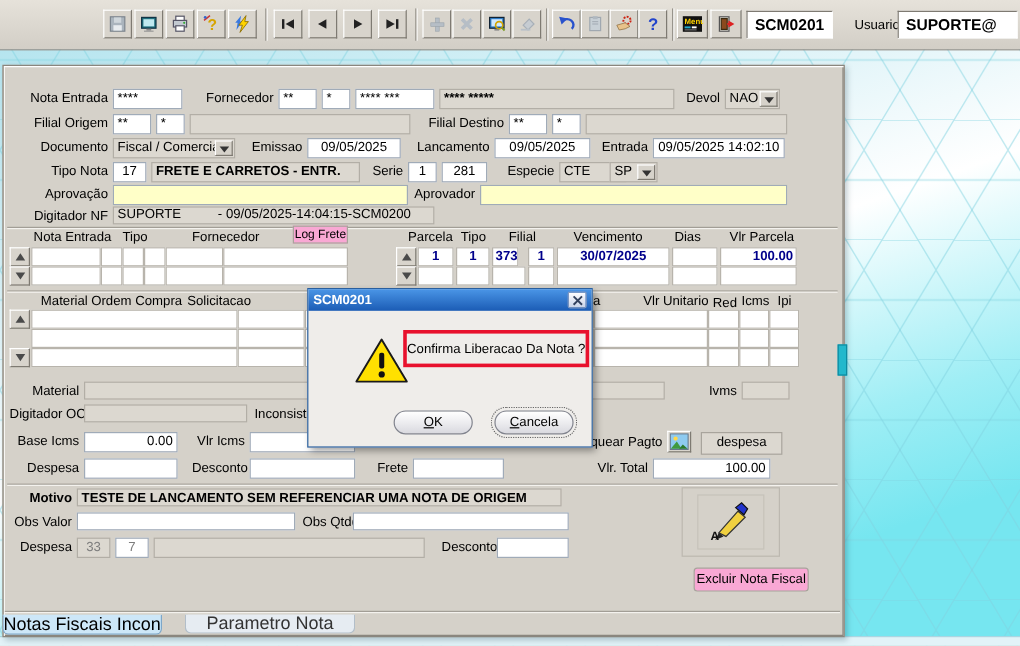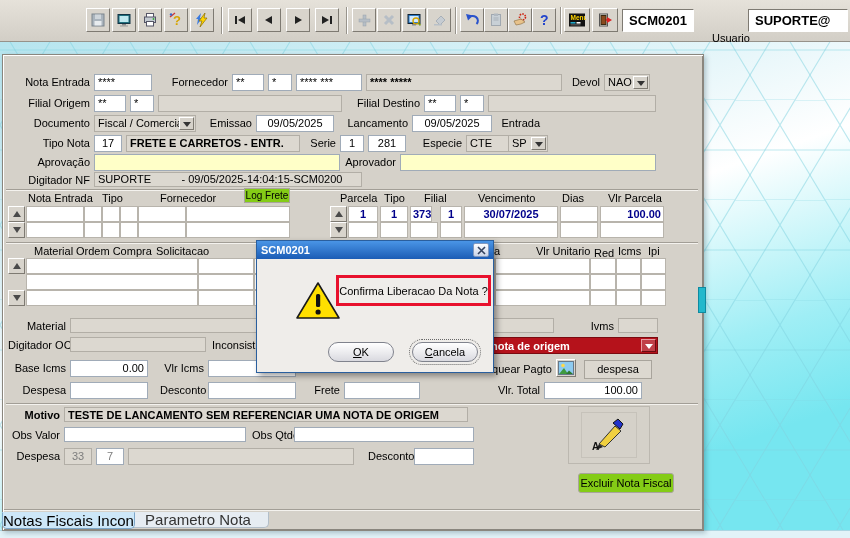--- a/index.html
+++ b/index.html
@@ -6,21 +6,21 @@
 body{font-family:"Liberation Sans",sans-serif;font-size:11px;color:#000}
 .screen{position:relative;width:850px;height:538px;overflow:hidden;background:#cfeef4}
 svg.bg{position:absolute;left:0;top:0}
 .deskstrip{position:absolute;left:0;top:530px;width:850px;height:8px;background:#e2f3f8;border-top:1px solid #abd6e2}
 
 .toolbar{position:absolute;left:0;top:0;width:850px;height:42px;background:linear-gradient(#e6e2da,#d2cec6);border-bottom:1px solid #96928a}
 .tbtn{position:absolute;top:8px;width:24px;height:24px;background:#d8d4cc;border:1px solid;border-color:#ffffff #7e7a72 #7e7a72 #ffffff;display:flex;align-items:center;justify-content:center}
 .tbtn.w26{width:26px}
 .tsep{position:absolute;top:7px;width:2px;height:27px;border-left:1px solid #98948c;border-right:1px solid #fff}
 .tfield{position:absolute;top:9px;height:23px;background:#fff;border:1px solid;border-color:#7e7a72 #ffffff #ffffff #7e7a72;font-weight:bold;font-size:13px;display:flex;align-items:center;padding:0 6px;white-space:nowrap;overflow:hidden}
-.tlabel{position:absolute;top:32px;font-size:11px}
+.tlabel{position:absolute;top:15px;font-size:11px}
 
 .window{position:absolute;left:2px;top:54px;width:702px;height:477px;background:#d5d1c9;border:1px solid #8a867e;box-shadow:inset 1px 1px 0 #fff,inset -1px -1px 0 #8a867e,2px 2px 5px rgba(0,40,60,.25)}
 .titlebar{position:absolute;left:4px;top:56px;width:698px;height:17px;background:linear-gradient(90deg,#8fabd0,#bccfe9 55%,#a9bedd);color:#fff;font-weight:bold;font-size:11px;display:flex;align-items:center;gap:4px;padding:0 3px;letter-spacing:.3px}
 .lbl{position:absolute;font-size:11px;height:16px;line-height:16px;text-align:right;white-space:nowrap;color:#000}
 .lft{text-align:left}
 .fld{position:absolute;height:17px;font-size:11px;line-height:15px;background:#fff;border:1px solid #a0abb8;padding:0 3px;color:#000;white-space:pre;overflow:hidden}
 .y{background:#ffffc8}
 .ro{background:#dcd8d0;border-color:#b2aea6}
 .b{font-weight:bold}
 .c{text-align:center}
@@ -28,21 +28,21 @@
 .gray{color:#7d7d7d}
 .navy{color:#00008b;font-weight:bold}
 .cell{position:absolute;height:16px;font-size:11px;line-height:14px;background:#fff;border:1px solid #b8b4ac;padding:0 2px;overflow:hidden}
 .ghead{position:absolute;font-size:11px;height:13px;line-height:13px;white-space:nowrap}
 .sbtn{position:absolute;width:17px;height:16px;background:#d8d4cc;border:1px solid;border-color:#fff #7e7a72 #7e7a72 #fff;display:flex;align-items:center;justify-content:center}
 .tu{width:0;height:0;border:4px solid transparent;border-bottom:6px solid #4a4a4a;margin-top:-4px}
 .td{width:0;height:0;border:4px solid transparent;border-top:6px solid #4a4a4a;margin-bottom:-4px}
 .dd{position:absolute;right:1px;top:1px;bottom:1px;width:15px;background:#d6d2ca;border:1px solid;border-color:#fff #7e7a72 #7e7a72 #fff;display:flex;align-items:center;justify-content:center}
 .dtri{width:0;height:0;border:4px solid transparent;border-top:5px solid #333;margin-top:5px}
 .dtri.wh{border-top-color:#fff}
-.btn{position:absolute;background:#84cc16;border:1px solid #a8a49c;font-size:11px;text-align:center;color:#000;overflow:hidden}
+.btn{position:absolute;background:#f9a8d4;border:1px solid #a8a49c;font-size:11px;text-align:center;color:#000;overflow:hidden}
 .groove{position:absolute;height:0;border-top:1px solid #a29e96;border-bottom:1px solid #f4f2ee}
 .redbar{position:absolute;background:#b5121b;color:#fff;font-weight:bold;font-size:11px;line-height:16px;z-index:5;border:1px solid #7a0a10;white-space:nowrap;overflow:hidden}
 .redbar .dd{background:#c04048;border-color:#e89aa0 #6a0c12 #6a0c12 #e89aa0}
 .grip{position:absolute;left:698px;top:287px;width:8px;height:26px;background:#22b8cc;border:1px solid #0e8aa0;z-index:6}
 
 .tab{position:absolute;top:512px;height:17px;font-size:15px;text-align:center;line-height:16px;border-radius:0 0 5px 5px;white-space:nowrap;overflow:hidden}
 .tab.act{background:#cde7f8;border:1px solid #7da7c9;border-top:1px solid #cde7f8;font-weight:normal;z-index:3}
 .tab.inact{background:#e6ecf2;border:1px solid #b2bec9;border-top:none;height:16px;color:#333}
 
 .dialog{position:absolute;left:256px;top:240px;width:238px;height:133px;background:#efedea;border:1px solid #2a5f9e;box-shadow:3px 3px 6px rgba(0,0,0,.38);z-index:40}
@@ -239,20 +239,21 @@
 <div class="fld" style="left:460px;top:95px;width:24px">*</div>
 <div class="fld ro" style="left:488px;top:95px;width:168px"></div>
 
 <div class="lbl" style="left:10px;top:115px;width:80px">Documento</div>
 <div class="fld ro" style="left:94px;top:115px;width:102px"><span>Fiscal / Comercial</span><span class="dd"><span class="dtri"></span></span></div>
 <div class="lbl" style="left:200px;top:115px;width:52px">Emissao</div>
 <div class="fld c" style="left:256px;top:115px;width:78px">09/05/2025</div>
 <div class="lbl" style="left:336px;top:115px;width:72px">Lancamento</div>
 <div class="fld c" style="left:412px;top:115px;width:80px">09/05/2025</div>
 <div class="lbl" style="left:494px;top:115px;width:46px">Entrada</div>
+<div class="fld c" style="left:544px;top:115px;width:110px">09/05/2025 14:02:10</div>
 
 <div class="lbl" style="left:10px;top:135px;width:80px">Tipo Nota</div>
 <div class="fld c" style="left:94px;top:135px;width:28px">17</div>
 <div class="fld ro b" style="left:126px;top:135px;width:174px">FRETE E CARRETOS - ENTR.</div>
 <div class="lbl" style="left:304px;top:135px;width:32px">Serie</div>
 <div class="fld c" style="left:340px;top:135px;width:24px">1</div>
 <div class="fld c" style="left:368px;top:135px;width:38px">281</div>
 <div class="lbl" style="left:414px;top:135px;width:48px">Especie</div>
 <div class="fld ro" style="left:466px;top:135px;width:56px">CTE</div>
 <div class="fld ro" style="left:508px;top:135px;width:40px"><span>SP</span><span class="dd"><span class="dtri"></span></span></div>
@@ -363,23 +364,20 @@
 
 <div class="lbl" style="left:16px;top:318px;width:50px">Material</div>
 <div class="fld ro" style="left:70px;top:318px;width:400px;height:15px"></div>
 <div class="fld ro" style="left:490px;top:318px;width:64px;height:15px"></div>
 <div class="lbl" style="left:584px;top:318px;width:30px">Ivms</div>
 <div class="fld ro" style="left:618px;top:318px;width:40px;height:15px"></div>
 
 <div class="lbl" style="left:8px;top:337px;width:58px">Digitador OC</div>
 <div class="fld ro" style="left:70px;top:337px;width:136px;height:15px"></div>
 <div class="lbl lft" style="left:212px;top:337px;width:48px;overflow:hidden">Inconsiste</div>
-<div class="redbar" style="left:430px;top:337px;width:228px;height:17px;padding-left:60px"><span>nota de origem</span><span class="dd">
-        <span class="dtri wh"></span>
-      </span></div>
 
 <div class="lbl" style="left:8px;top:360px;width:58px">Base Icms</div>
 <div class="fld r" style="left:70px;top:360px;width:78px">0.00</div>
 <div class="lbl" style="left:160px;top:360px;width:44px">Vlr Icms</div>
 <div class="fld" style="left:208px;top:360px;width:88px"></div>
 <div class="lbl" style="left:450px;top:361px;width:102px;z-index:1">Bloquear Pagto</div>
 <div class="tbtn" style="left:556px;top:359px;width:20px;height:18px;position:absolute">
       <svg width="16" height="14">
         <rect x="0.5" y="0.5" width="15" height="13" fill="#8ecbf0" stroke="#667788"></rect>
         <circle cx="5" cy="4.5" r="1.8" fill="#ffd94a"></circle>
@@ -420,21 +418,21 @@
       <polygon points="22,5 27,1 32,6 29,11" fill="#2233cc" stroke="#111" stroke-width="1"></polygon>
       <polygon points="8,26 5,32 12,29" fill="#222"></polygon>
       <text x="1" y="32" font-size="10" font-weight="bold" fill="#111">A</text>
     </svg>
   </div>
 </div>
 <div class="btn" style="left:578px;top:473px;width:96px;height:20px;line-height:18px;border-radius:3px">Excluir Nota Fiscal</div>
 
 <div class="groove" style="left:4px;top:509px;width:696px"></div>
 <div class="tab act" style="left:2px;width:133px">Notas Fiscais Inconsistentes</div>
-<div class="tab inact" style="left:127px;width:142px">Parametro Nota</div>
+<div class="tab inact" style="left:154px;width:142px">Parametro Nota</div>
 
 <div class="grip"></div>
 
 <div class="dialog">
   <div class="dlg-title">
     <span>SCM0201</span>
     <span class="dlg-close">
           <svg width="9" height="9">
             <path d="M1 1 L8 8 M8 1 L1 8" stroke="#33425e" stroke-width="1.6"></path>
           </svg>

